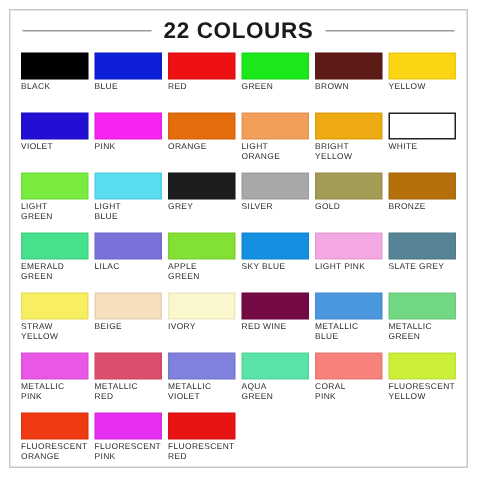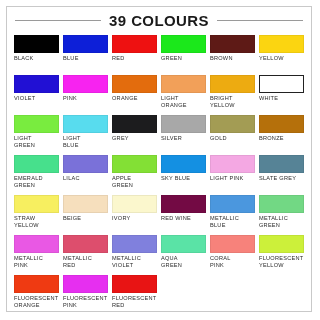--- a/index.html
+++ b/index.html
@@ -70,21 +70,21 @@
     text-align:left;
   }
 </style>
 </head>
 <body>
 
 <div id="card">
 
   <div id="title-row">
     <div class="rule"></div>
-    <div id="title">39 COLOURS</div>
+    <div id="title">22 COLOURS</div>
     <div class="rule"></div>
   </div>
 
   <div id="grid">
       <div class="cell">
         <div class="swatch" style="background: rgb(1, 1, 1);"></div>
         <div class="label">BLACK</div>
       </div>
       <div class="cell">
         <div class="swatch" style="background: rgb(13, 31, 216);"></div>

